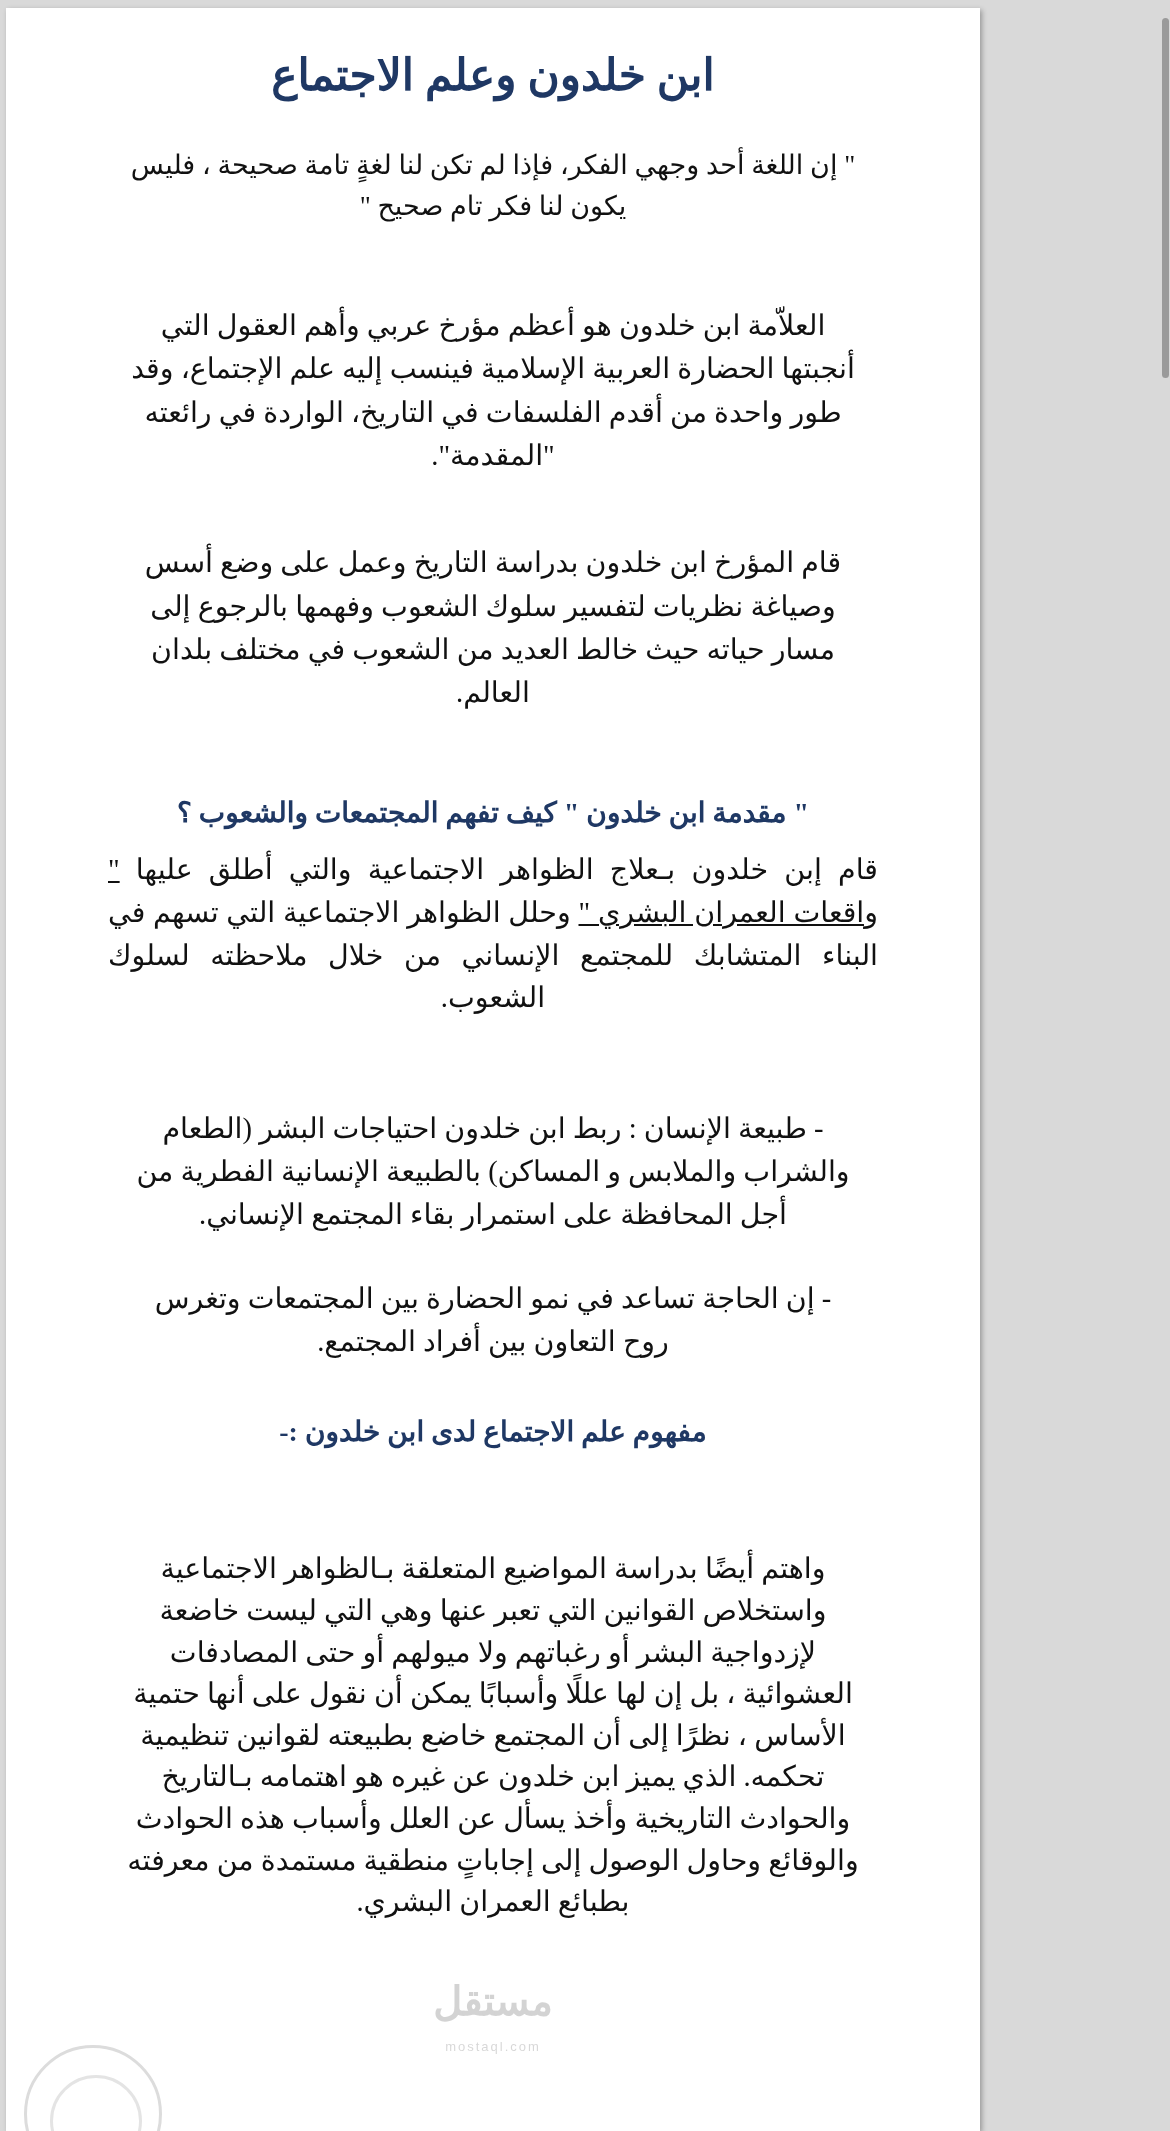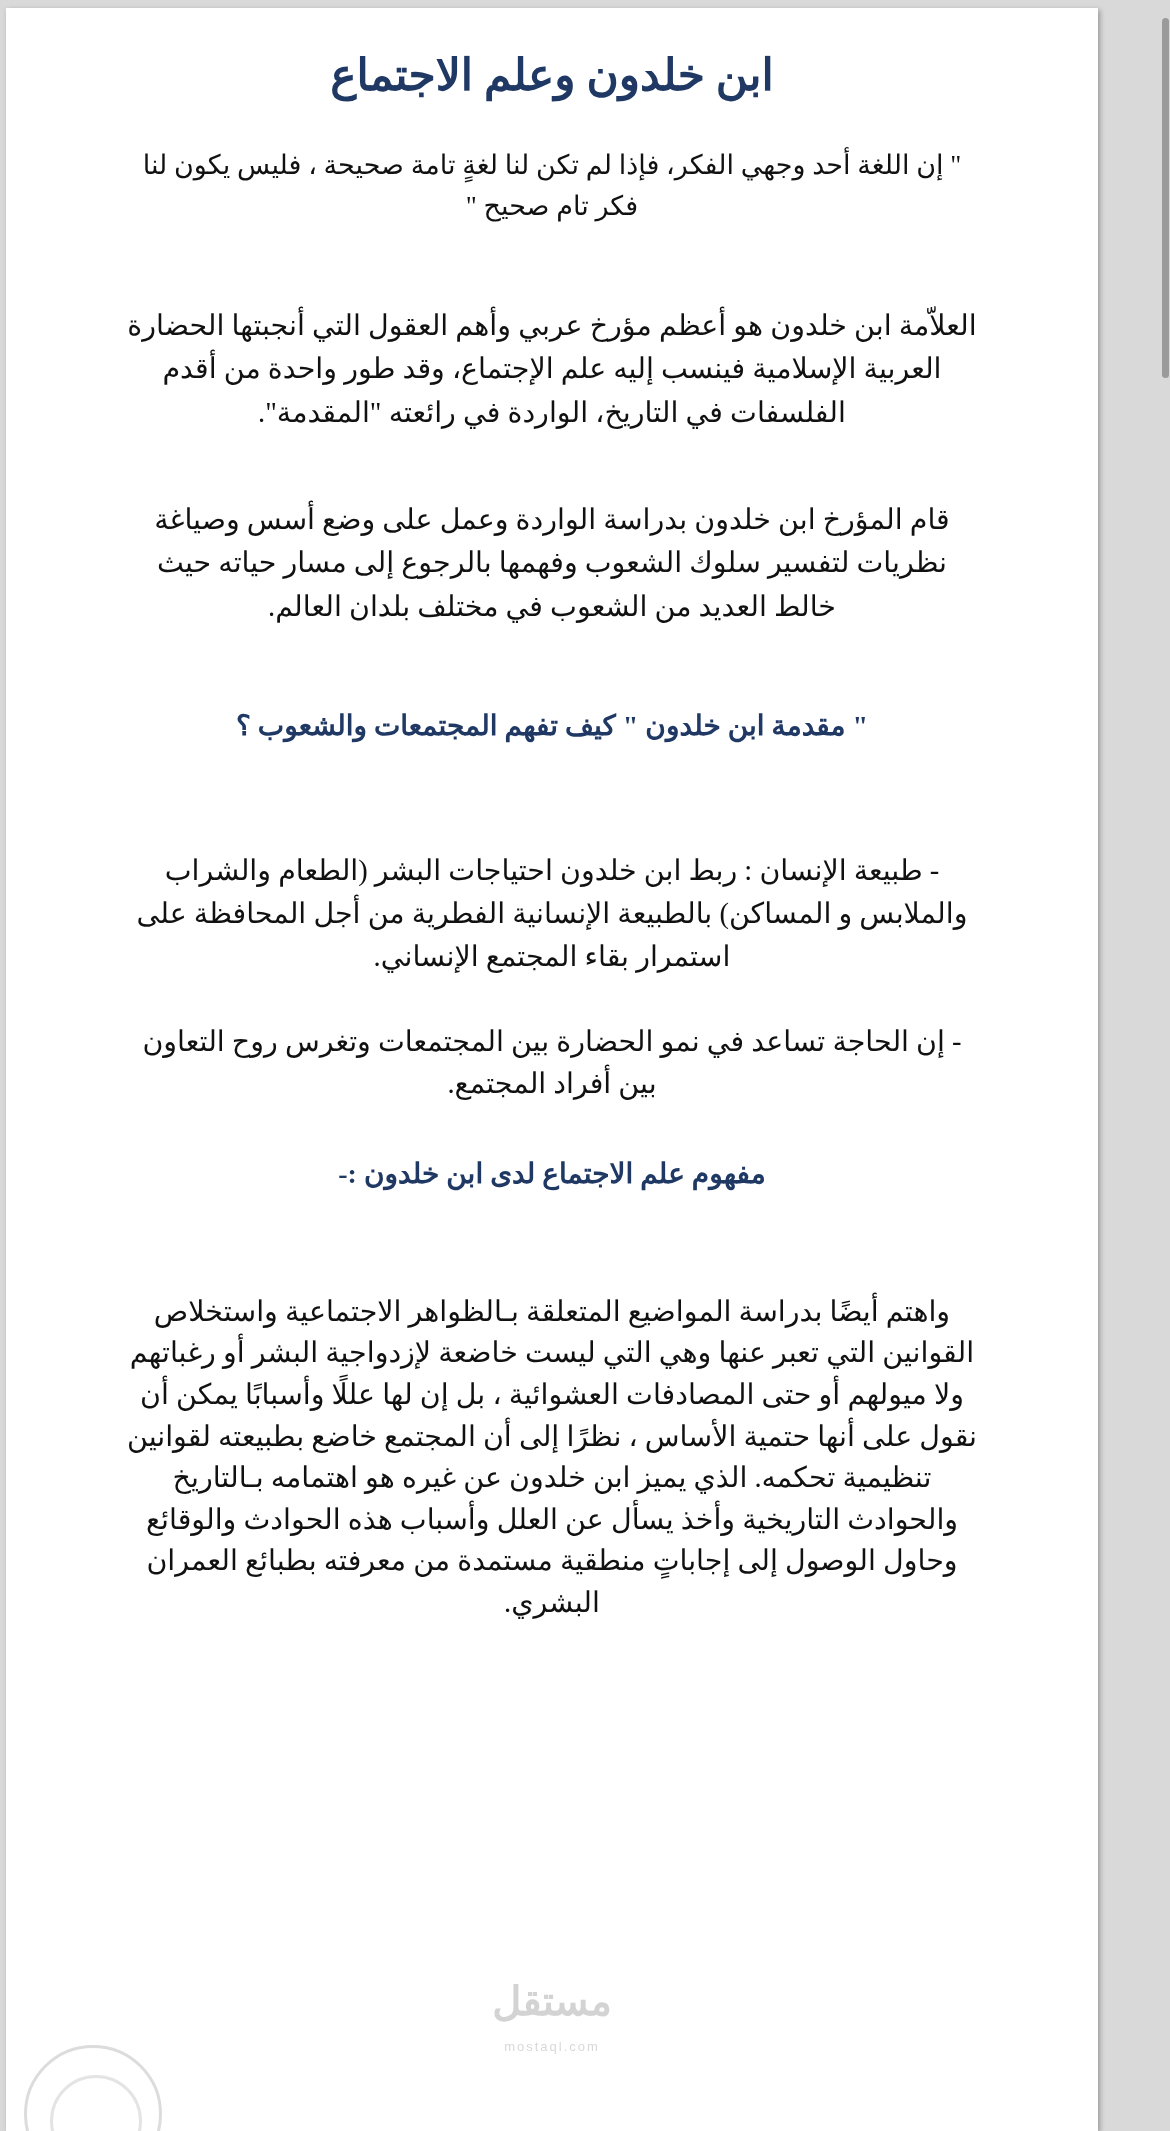--- a/index.html
+++ b/index.html
@@ -13,21 +13,21 @@
     font-family: "Liberation Serif", "DejaVu Serif", serif;
     position: relative;
     overflow: hidden;
   }
 
   
   .page {
     position: absolute;
     left: 6px;
     top: 8px;
-    width: 1092px;
+    width: 974px;
     height: 2123px;
     background: #ffffff;
     box-shadow: 2px 2px 5px rgba(0,0,0,0.30);
     overflow: hidden;
     direction: rtl;
   }
 
   
   .scrollbar-track {
     position: absolute;
@@ -189,28 +189,29 @@
     <h1 class="doc-title">ابن خلدون وعلم الاجتماع</h1>
 
     <div class="quote">" إن اللغة أحد وجهي الفكر، فإذا لم تكن لنا لغةٍ تامة صحيحة ، فليس يكون لنا فكر تام صحيح "</div>
 
     <div class="gap-lg"></div>
 
     <p class="para">العلاّمة ابن خلدون هو أعظم مؤرخ عربي وأهم العقول التي أنجبتها الحضارة العربية الإسلامية فينسب إليه علم الإجتماع، وقد طور واحدة من أقدم الفلسفات في التاريخ، الواردة في رائعته "المقدمة".</p>
 
     <div class="gap-md"></div>
 
-    <p class="para">قام المؤرخ ابن خلدون بدراسة الواردة وعمل على وضع أسس وصياغة نظريات لتفسير سلوك الشعوب وفهمها بالرجوع إلى مسار حياته حيث خالط العديد من الشعوب في مختلف بلدان العالم.</p>
+    <p class="para">قام المؤرخ ابن خلدون بدراسة التاريخ وعمل على وضع أسس وصياغة نظريات لتفسير سلوك الشعوب وفهمها بالرجوع إلى مسار حياته حيث خالط العديد من الشعوب في مختلف بلدان العالم.</p>
 
     <div class="gap-lg"></div>
 
     <h2 class="heading">" مقدمة ابن خلدون " كيف تفهم المجتمعات والشعوب ؟</h2>
 
     <div class="gap-xs"></div>
 
+    <p class="para-block"><span>قام إبن خلدون بـعلاج الظواهر الاجتماعية والتي أطلق عليها </span><span class="u">" واقعات العمران البشري "</span><span> وحلل الظواهر الاجتماعية التي تسهم في البناء المتشابك للمجتمع الإنساني من خلال ملاحظته لسلوك الشعوب.</span></p>
 
     <div class="gap-md"></div>
 
 
     <div class="gap-md"></div>
 
     <p class="bullet">- طبيعة الإنسان : ربط ابن خلدون احتياجات البشر (الطعام والشراب والملابس و المساكن) بالطبيعة الإنسانية الفطرية من أجل المحافظة على استمرار بقاء المجتمع الإنساني.</p>
 
     <div class="gap-sm"></div>
 

